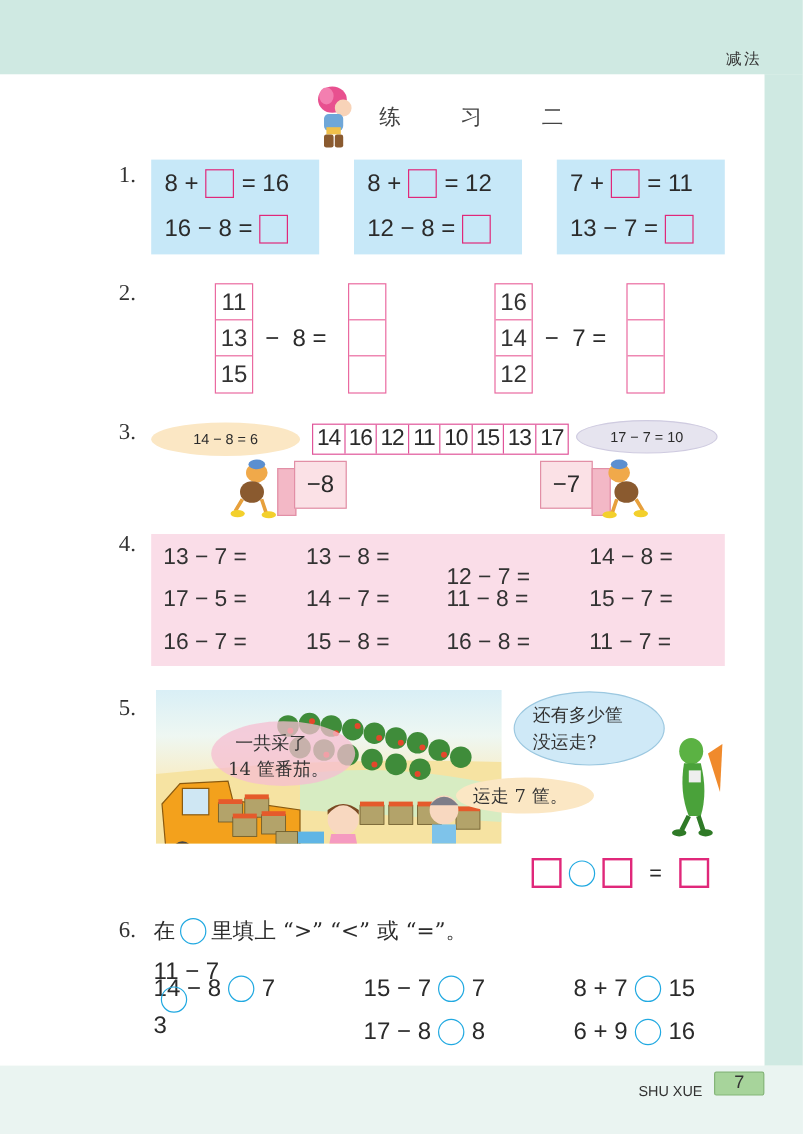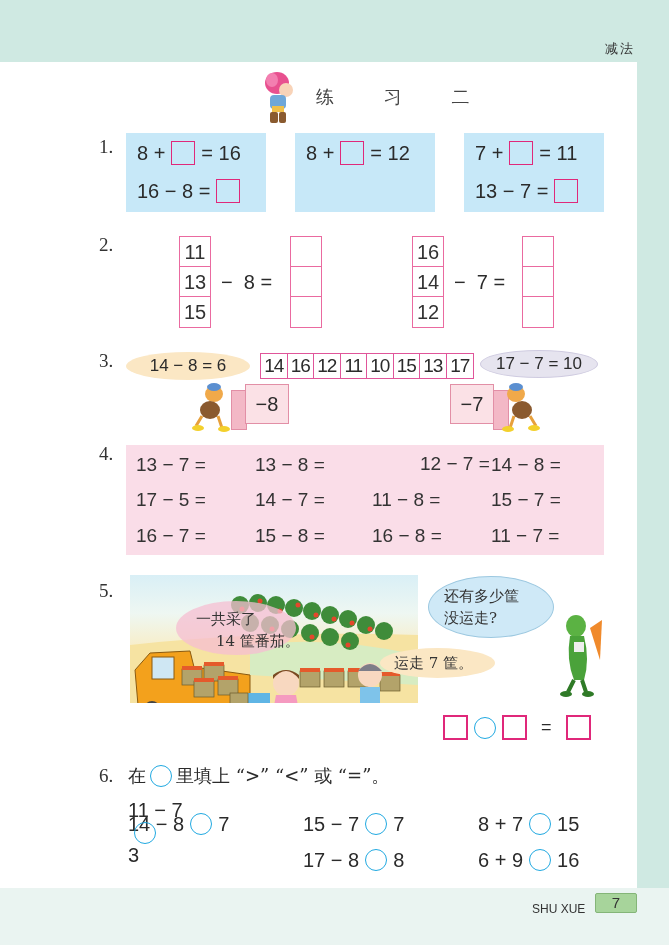--- a/index.html
+++ b/index.html
@@ -68,21 +68,21 @@
   .col-stack .cell {
     height: 30px; border-bottom: 1px solid #ea6aa0;
     font-size: 20px; text-align: center; line-height: 30px; color: #333;
   }
   .col-stack .cell:last-child { border-bottom: none; }
   .op-text { position: absolute; font-size: 20px; white-space: pre; }
 
   
   .bubble {
     position: absolute; height: 28px; border-radius: 50%;
-    font-size: 17px; display: flex; align-items: center; justify-content: center;
+    font-size: 12px; display: flex; align-items: center; justify-content: center;
     white-space: pre;
   }
   .bubble.orange { background: #fbe7c4; }
   .bubble.grey { background: #e6e4ef; border: 1px solid #cfcbe0; }
   .strip {
     position: absolute; left: 260px; top: 353px; height: 26px;
     display: flex; border: 1px solid #e0559a;
   }
   .strip .cell {
     width: 26.5px; height: 24px; border-right: 1px solid #e0559a;
@@ -184,20 +184,24 @@
     <span>16 − 8 =</span>
     <span class="sq in-line"></span>
   </div>
 </div>
 <div class="blue-box" style="left:295px;">
   <div class="row" style="top:8px;">
     <span>8 +</span>
     <span class="sq in-line"></span>
     <span>= 12</span>
   </div>
+  <div class="row" style="top:46px;">
+    <span>12 − 8 =</span>
+    <span class="sq in-line"></span>
+  </div>
 </div>
 <div class="blue-box" style="left:464px;">
   <div class="row" style="top:8px;">
     <span>7 +</span>
     <span class="sq in-line"></span>
     <span>= 11</span>
   </div>
   <div class="row" style="top:46px;">
     <span>13 − 7 =</span>
     <span class="sq in-line"></span>
@@ -276,21 +280,21 @@
     <path d="M16 36 L12 48 M32 36 L38 46" stroke="#e7a03c" stroke-width="3"></path>
     <ellipse cx="10" cy="49" rx="6" ry="3" fill="#f3d02c"></ellipse>
     <ellipse cx="36" cy="48" rx="6" ry="3" fill="#f3d02c"></ellipse>
   </svg>
 </div>
 
 <span class="num" style="left:99px;top:443px;">4.</span>
 <div class="pink-box">
   <span class="cell" style="left:10px;top:9px;">13 − 7 =</span>
   <span class="cell" style="left:129px;top:9px;">13 − 8 =</span>
-  <span class="cell" style="left:246px;top:8px;margin-left:48px;">12 − 7 =</span>
+  <span class="cell" style="left:246px;top:26px;">12 − 7 =</span>
   <span class="cell" style="left:365px;top:9px;">14 − 8 =</span>
   <span class="cell" style="left:10px;top:44px;">17 − 5 =</span>
   <span class="cell" style="left:129px;top:44px;">14 − 7 =</span>
   <span class="cell" style="left:246px;top:44px;">11 − 8 =</span>
   <span class="cell" style="left:365px;top:44px;">15 − 7 =</span>
   <span class="cell" style="left:10px;top:80px;">16 − 7 =</span>
   <span class="cell" style="left:129px;top:80px;">15 − 8 =</span>
   <span class="cell" style="left:246px;top:80px;">16 − 8 =</span>
   <span class="cell" style="left:365px;top:80px;">11 − 7 =</span>
 </div>
@@ -368,21 +372,21 @@
     <path d="M146 120 L166 120 L172 152 L140 152 Z" fill="#f59ac0"></path>
 
     <circle cx="240" cy="100" r="12" fill="#f8d8c0"></circle>
     <path d="M228 96 Q240 82 252 96 Z" fill="#7d7d88"></path>
     <rect x="230" y="112" width="20" height="26" fill="#7ec3ea"></rect>
     <rect x="232" y="138" width="16" height="14" fill="#cce6a8"></rect>
   </svg>
 
   <div style="position:absolute;left:46px;top:26px;width:120px;height:54px;border-radius:50%;background:rgba(245,190,210,0.75);"></div>
   <span class="speech" style="left:66px;top:33px;">一共采了</span>
-  <span class="speech" style="left:60px;top:55px;margin-left:26px;">14 筐番茄。</span>
+  <span class="speech" style="left:60px;top:55px;">14 筐番茄。</span>
 </div>
 <div style="position:absolute;left:380px;top:648px;width:115px;height:30px;border-radius:50%;background:#fbe7c4;"></div>
 <span class="speech" style="left:394px;top:652px;">运走 7 筐。</span>
 
 <div style="position:absolute;left:428px;top:576px;width:126px;height:62px;border-radius:50%;background:#cfe9f7;border:1px solid #9cc8e0;"></div>
 <span class="speech" style="left:444px;top:585px;">还有多少筐</span>
 <span class="speech" style="left:444px;top:607px;">没运走?</span>
 
 <div style="position:absolute;left:556px;top:610px;width:50px;height:90px;">
   <svg width="50" height="90" viewBox="0 0 50 90">

